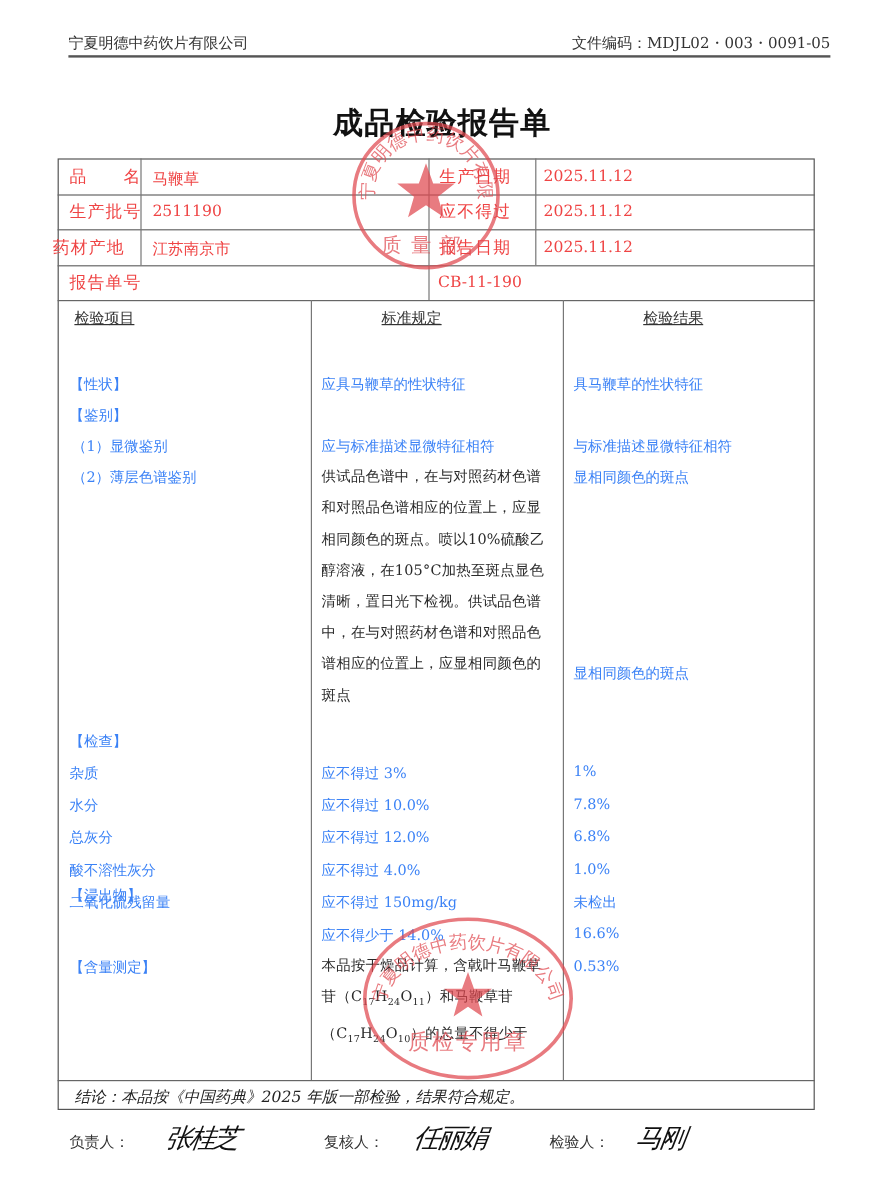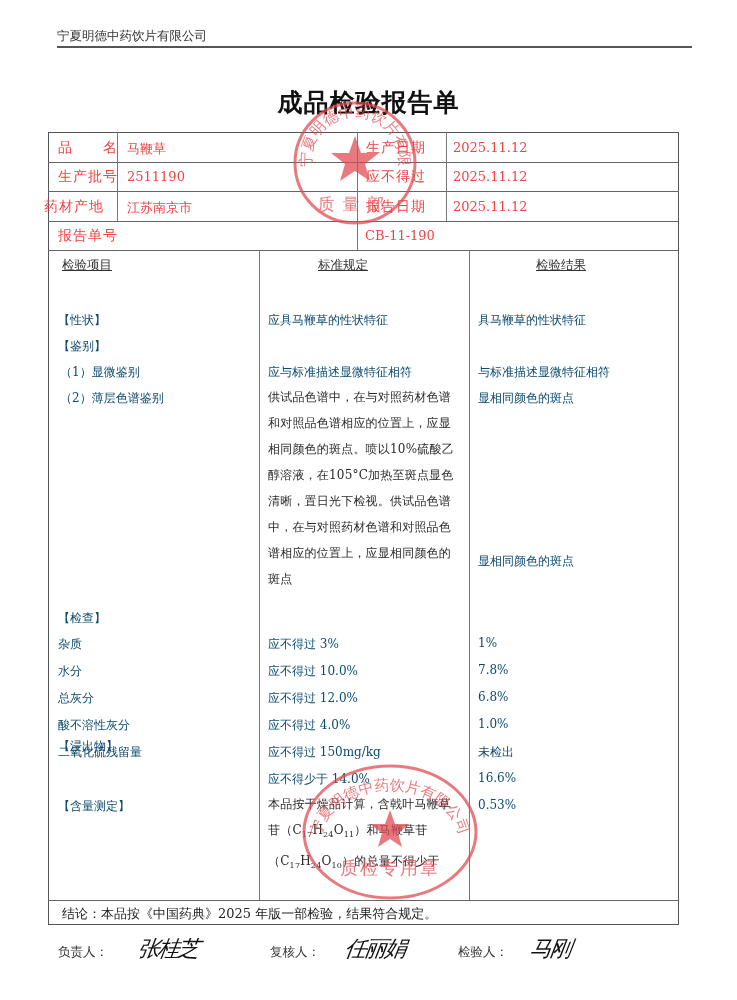--- a/index.html
+++ b/index.html
@@ -12,35 +12,36 @@
   .title { position:absolute; top:86px; left:0; width:737px; text-align:center;
            font-size:25px; font-weight:bold; letter-spacing:1px; color:#111;
            font-family:"DejaVu Sans", sans-serif; }
   .tbl-box { position:absolute; left:48px; top:132px; width:631px; height:793px;
              border:1.5px solid #555; box-sizing:border-box; }
   .hl { position:absolute; left:48px; width:631px; height:0; border-top:1.3px solid #666; }
   .vl { position:absolute; width:0; border-left:1.3px solid #777; }
   .cell { position:absolute; font-size:13px; white-space:nowrap; color:#ef4444; }
   .lbl { font-size:14px; letter-spacing:1px; }
   .th { position:absolute; font-size:12.5px; text-decoration:underline; color:#333; }
-  .txt { position:absolute; font-size:12px; color:#0c4a6e; white-space:nowrap; }
+  .txt { position:absolute; font-size:12px; color:#3b82f6; white-space:nowrap; }
   .para { position:absolute; font-size:12px; line-height:26px; color:#2a2a2a; width:200px; }
   .para .ln { display:block; white-space:nowrap; letter-spacing:0.2px; }
-  .concl { position:absolute; left:62px; top:905px; font-size:13px; color:#222; }
+  .concl { position:absolute; left:62px; top:905px; font-size:13px; color:#222;font-style:italic; }
   .sig-lbl { position:absolute; top:944px; font-size:12.5px; color:#333; }
   .sig { position:absolute; top:934px; font-size:22px; color:#111; font-style:italic;
          font-family:"DejaVu Serif", serif; transform:skewX(-8deg); letter-spacing:-2px; }
   .stamp { position:absolute; pointer-events:none; }
   sub { font-size:8px; }
 </style>
 </head>
 <body>
 
 <div class="hdr">
   <span class="l">宁夏明德中药饮片有限公司</span>
+  <span class="r">文件编码：MDJL02・003・0091-05</span>
 </div>
 
 <div class="title">成品检验报告单</div>
 
 <div class="tbl-box"></div>
 <div class="hl" style="top:162px"></div>
 <div class="hl" style="top:191px"></div>
 <div class="hl" style="top:221px"></div>
 <div class="hl" style="top:250px"></div>
 <div class="hl" style="top:900px"></div>

